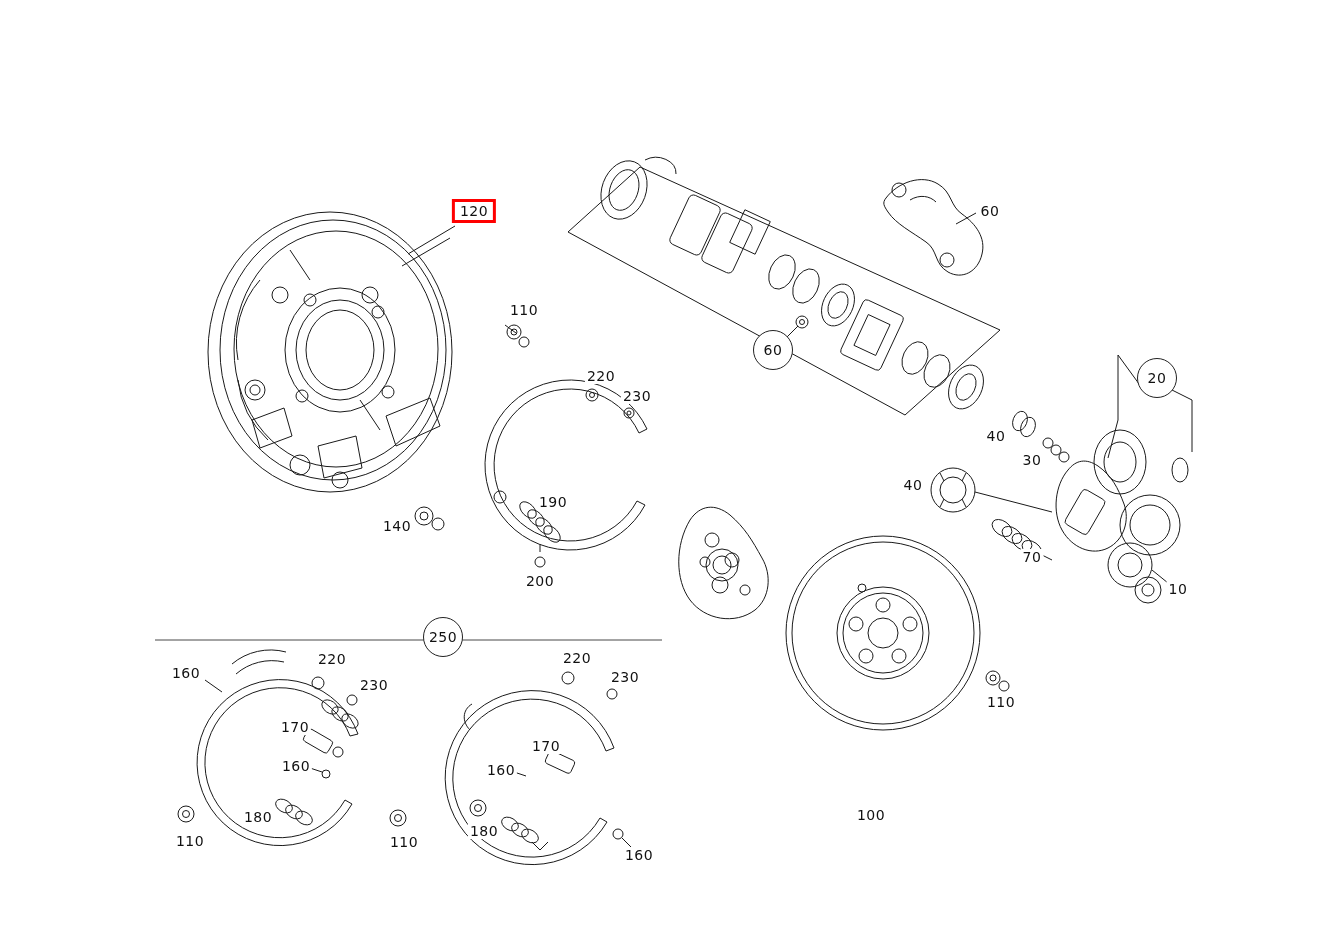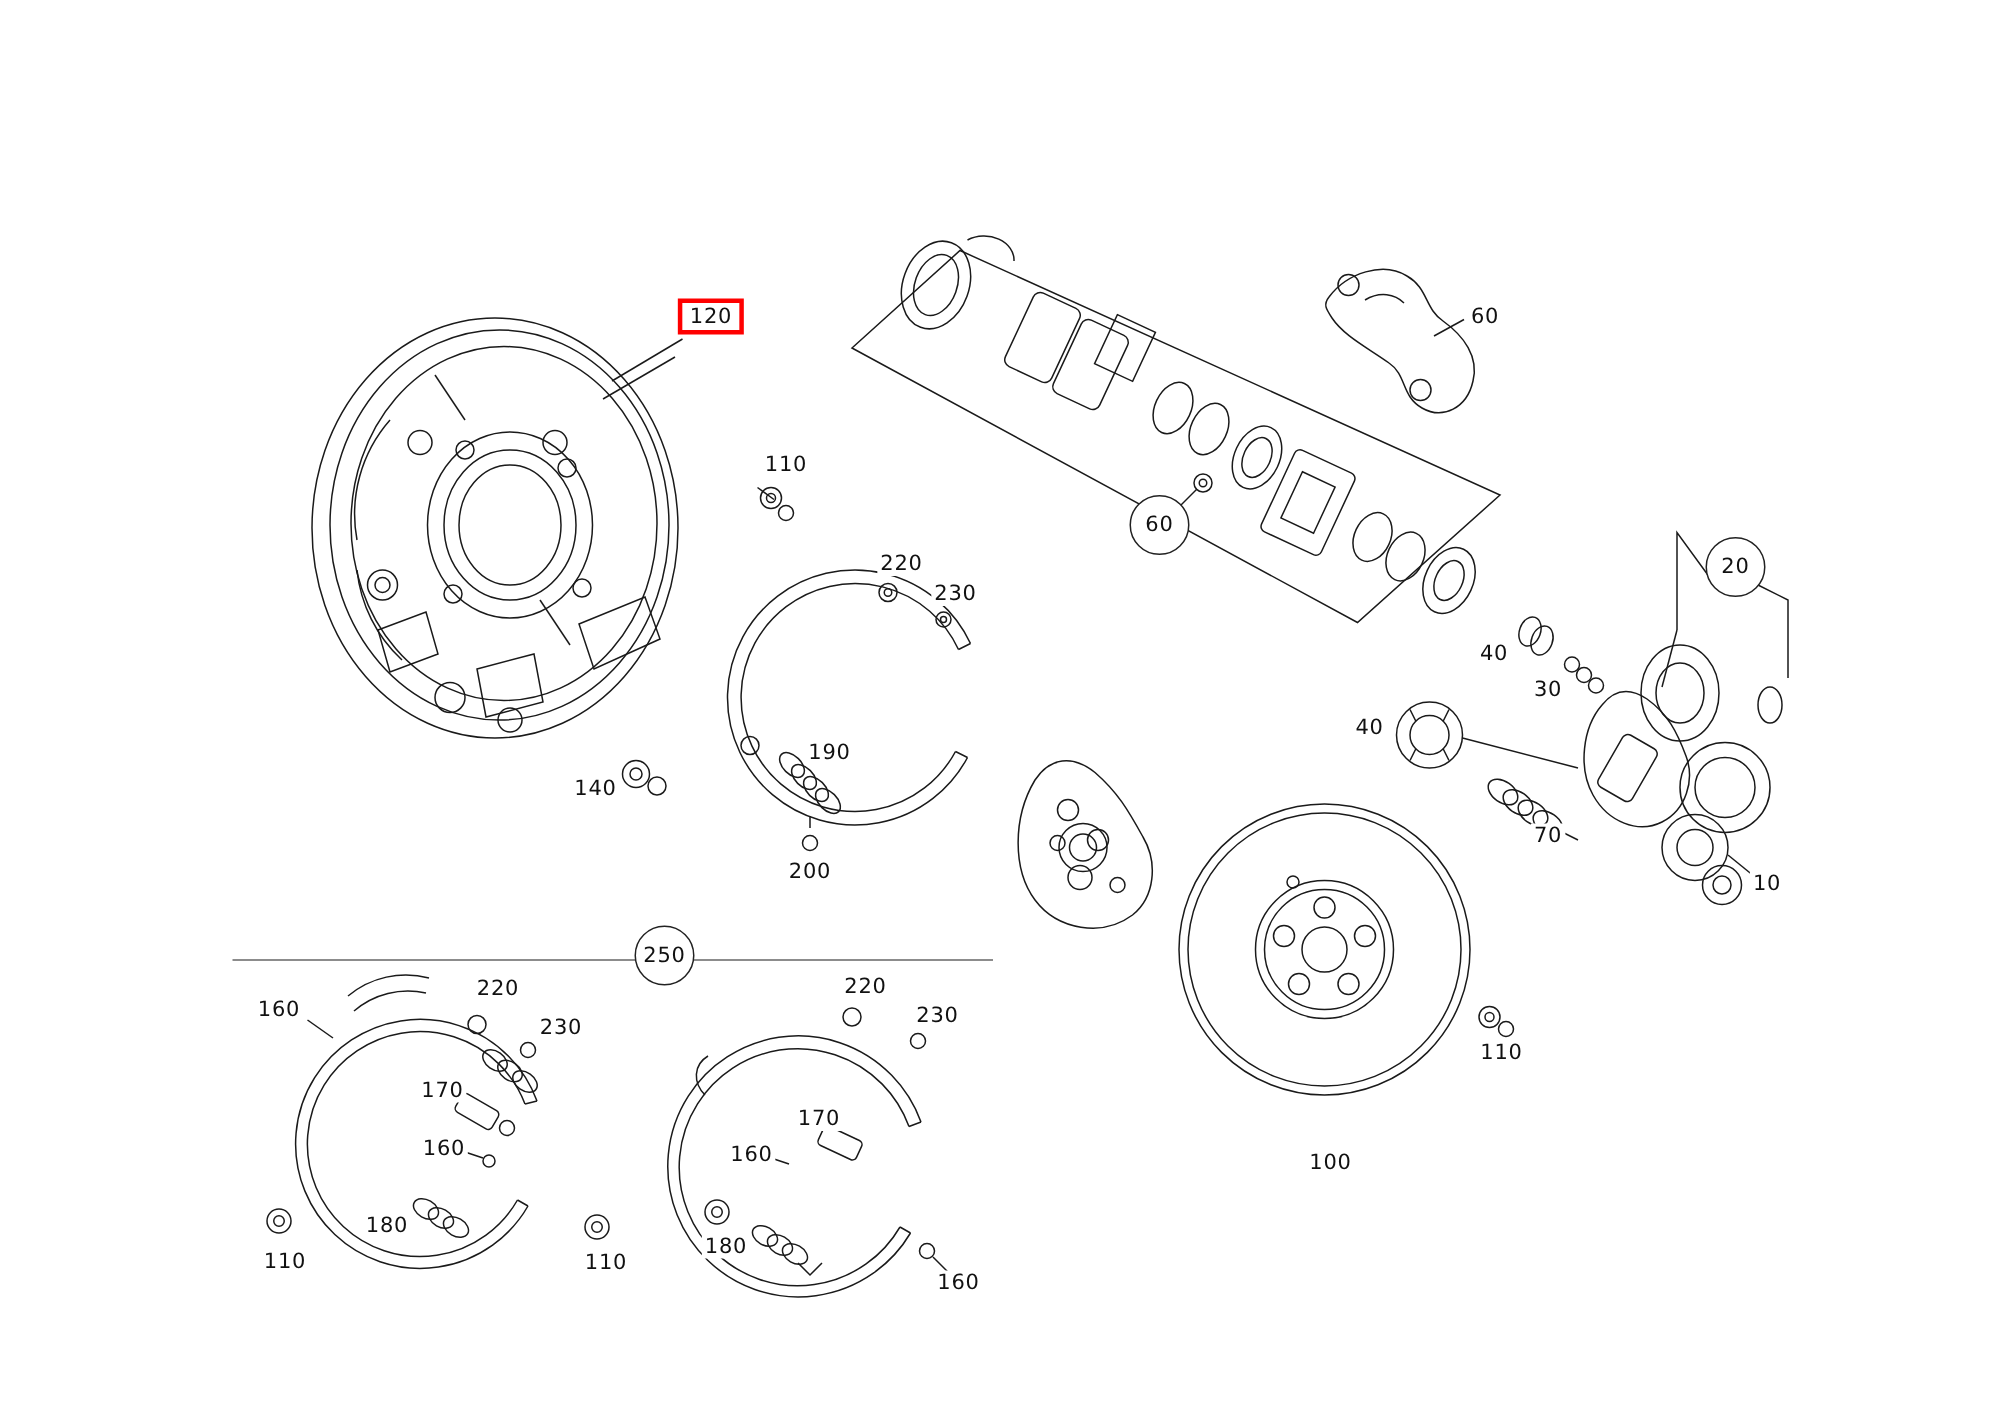--- a/index.html
+++ b/index.html
@@ -260,15 +260,15 @@
       <div class="callout " style="left: 258px; top: 817px;">180</div>
       <div class="callout " style="left: 190px; top: 841px;">110</div>
       <div class="callout " style="left: 404px; top: 842px;">110</div>
       <div class="callout " style="left: 577px; top: 658px;">220</div>
       <div class="callout " style="left: 625px; top: 677px;">230</div>
       <div class="callout " style="left: 546px; top: 746px;">170</div>
       <div class="callout " style="left: 501px; top: 770px;">160</div>
       <div class="callout " style="left: 484px; top: 831px;">180</div>
       <div class="callout " style="left: 639px; top: 855px;">160</div>
       <div class="callout " style="left: 1001px; top: 702px;">110</div>
-      <div class="callout " style="left: 871px; top: 775px; margin-left: 16px;">100</div>
+      <div class="callout " style="left: 871px; top: 815px;">100</div>
     </div>
 </div>
 
 </body></html>

